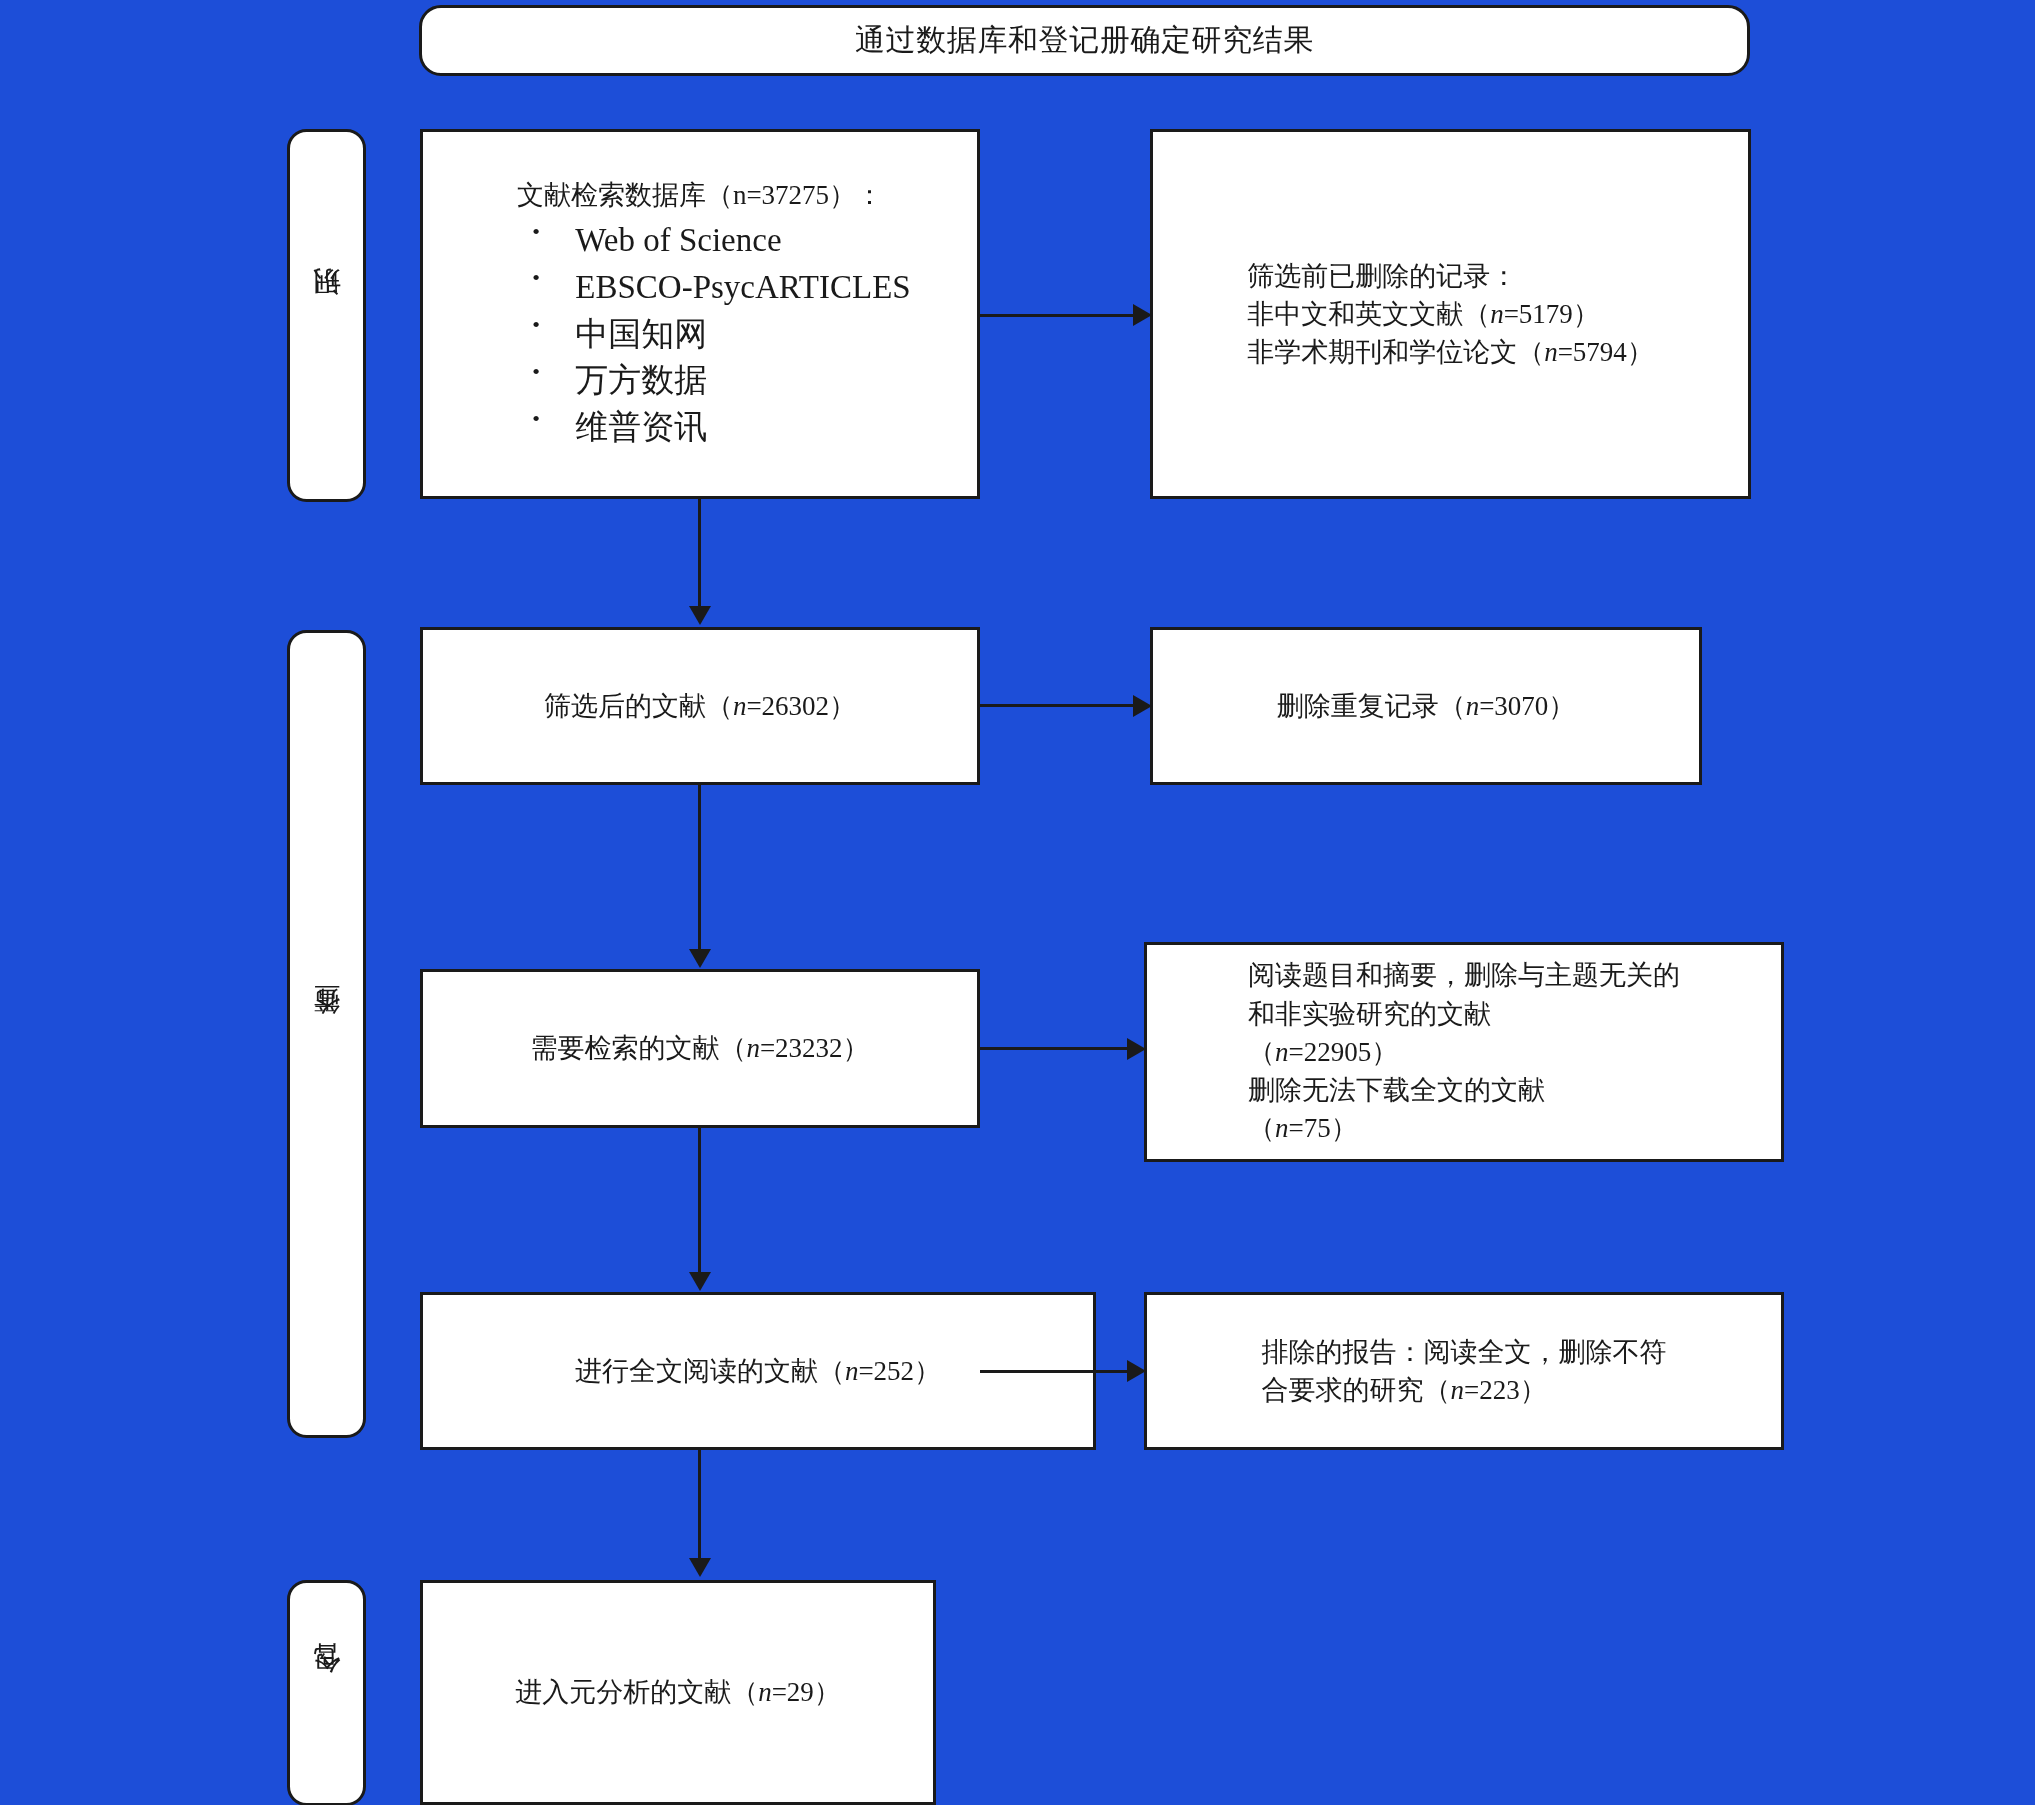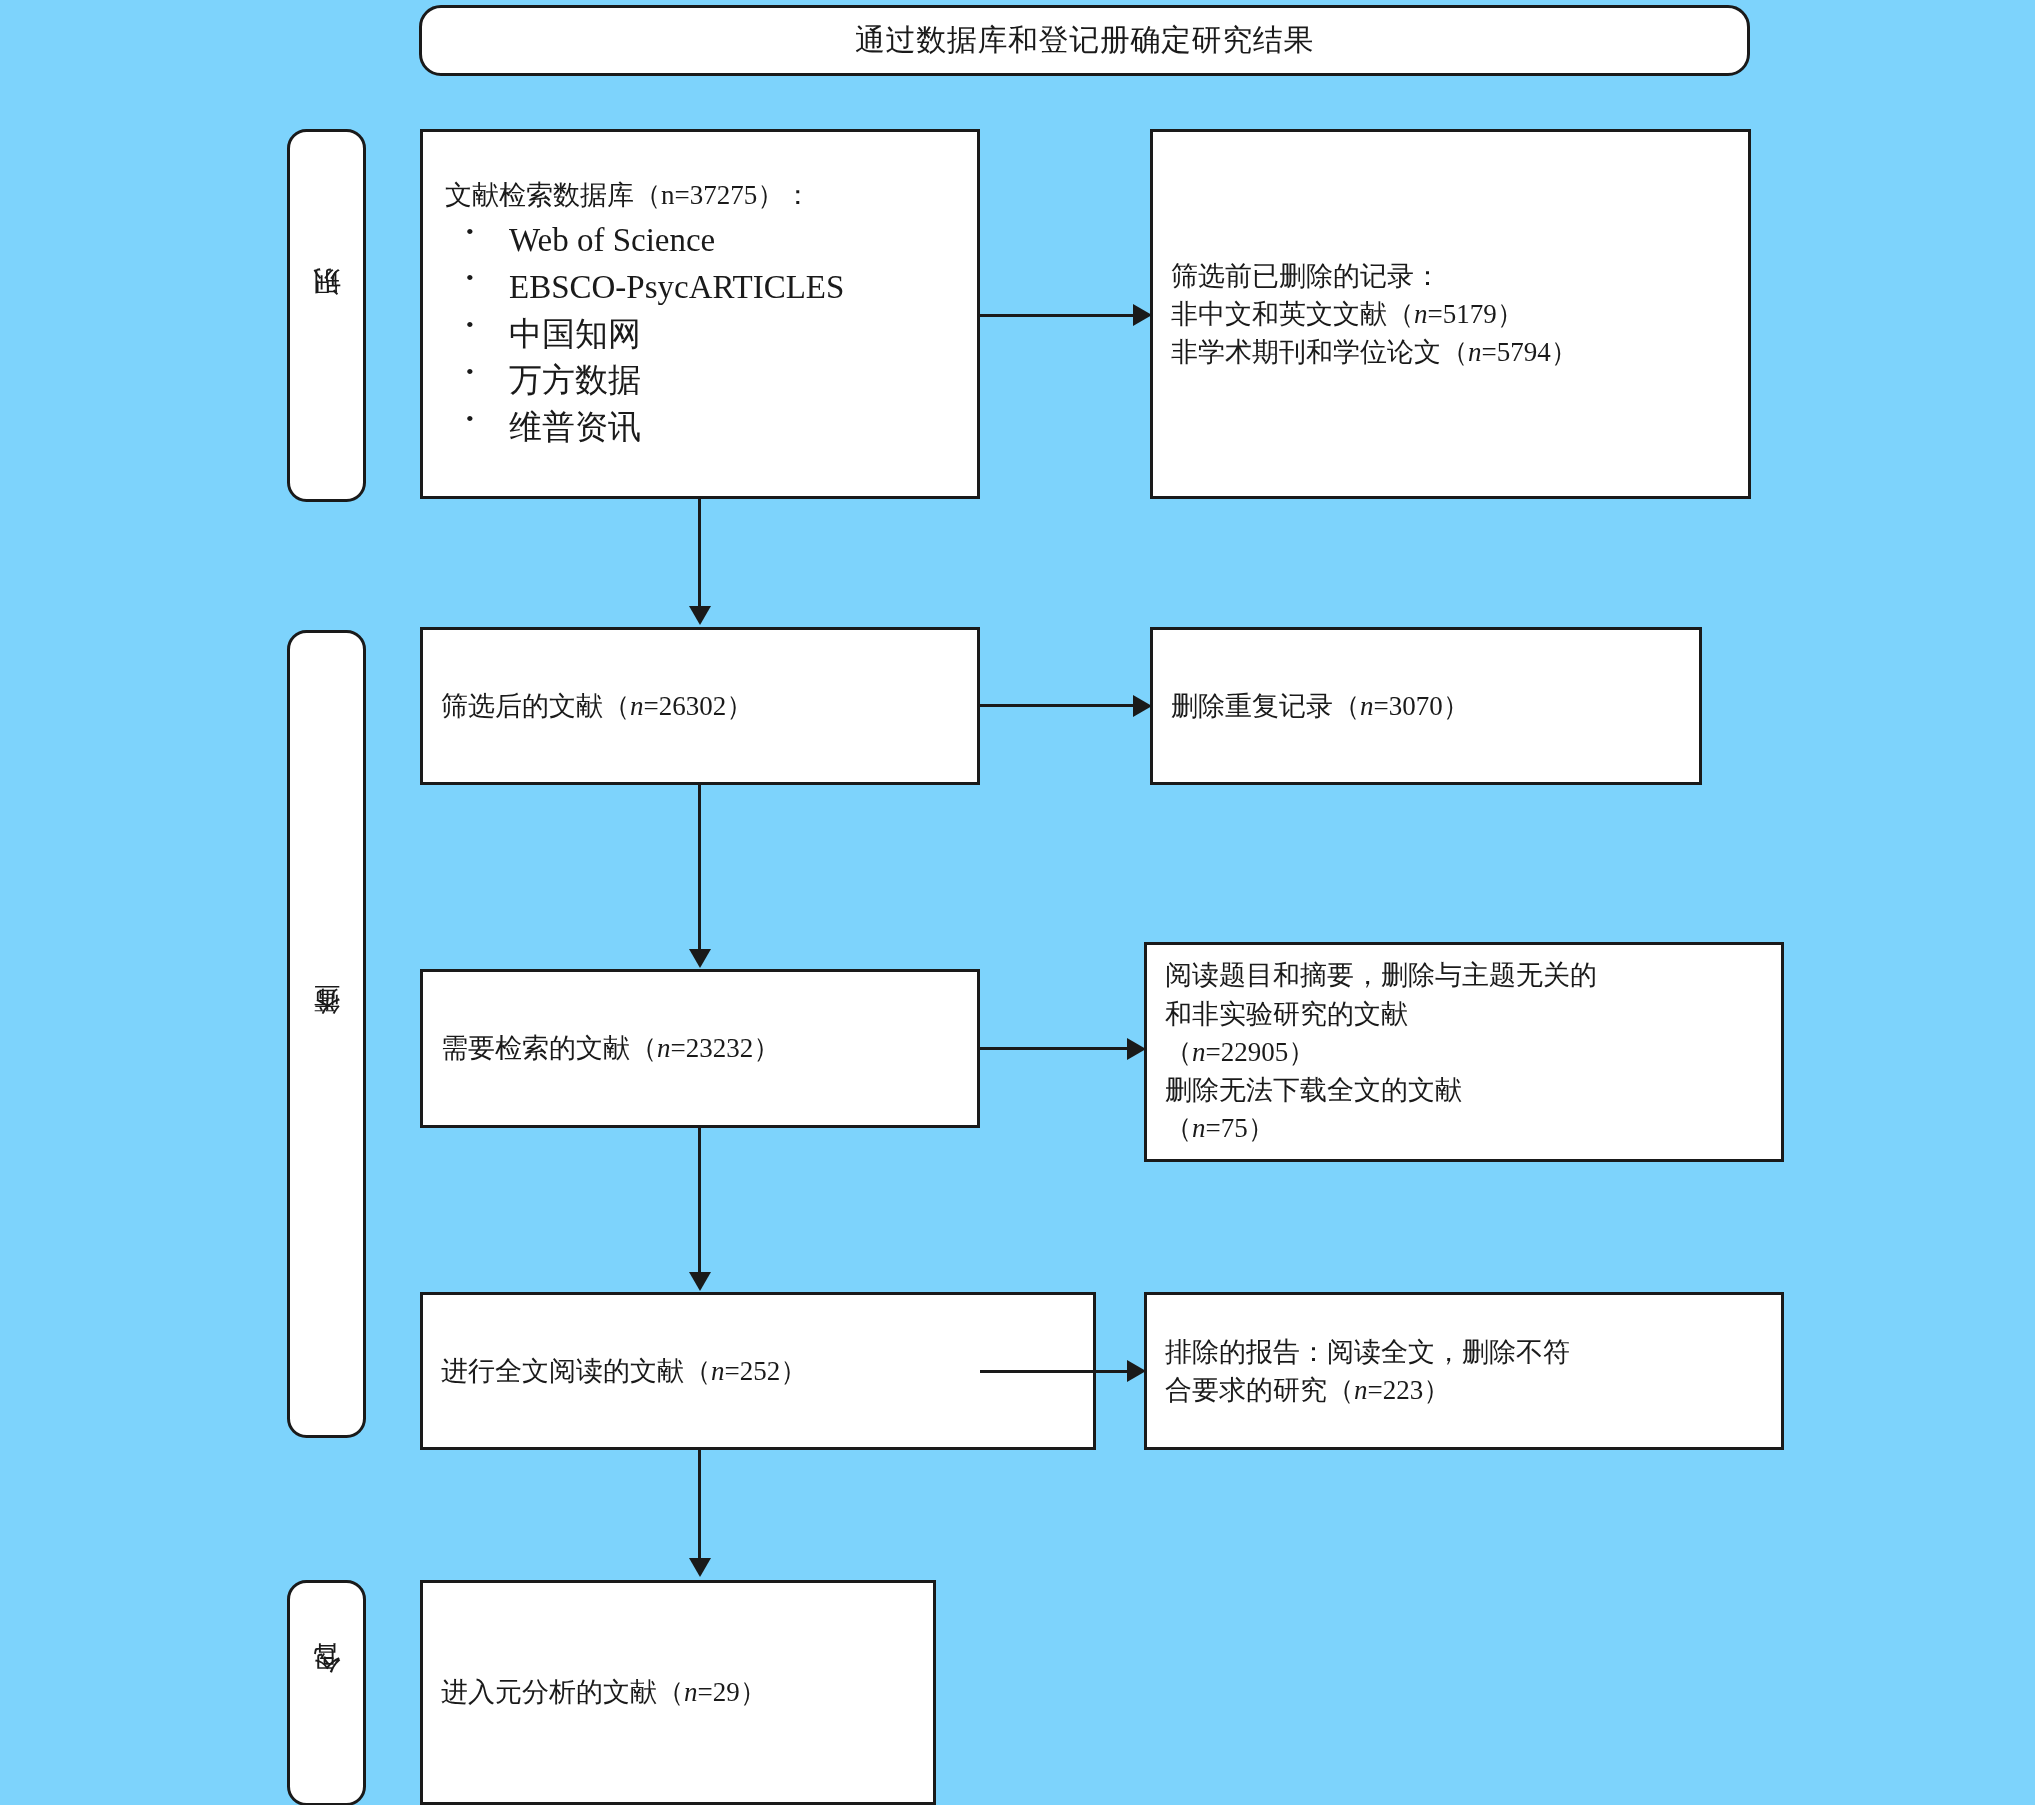--- a/index.html
+++ b/index.html
@@ -4,35 +4,36 @@
 <style>
   html, body {
     margin: 0;
     padding: 0;
     background: #ffffff;
   }
   #canvas {
     position: relative;
     width: 2035px;
     height: 1806px;
-    background: #7dd3fc;
+    background: #1d4ed8;
     font-family: "Liberation Serif", "DejaVu Serif", serif;
     color: #1a1a1a;
     overflow: hidden;
   }
 
   
   .box {
     position: absolute;
     box-sizing: border-box;
     border: 3.2px solid #1a1a1a;
     background: #ffffff;
     display: flex;
     flex-direction: column;
     justify-content: center;
+    align-items: center;
   }
   .box.rounded {
     border-radius: 22px;
   }
 
   
   #header-banner {
     left: 419px;
     top: 5.2px;
     width: 1331px;

